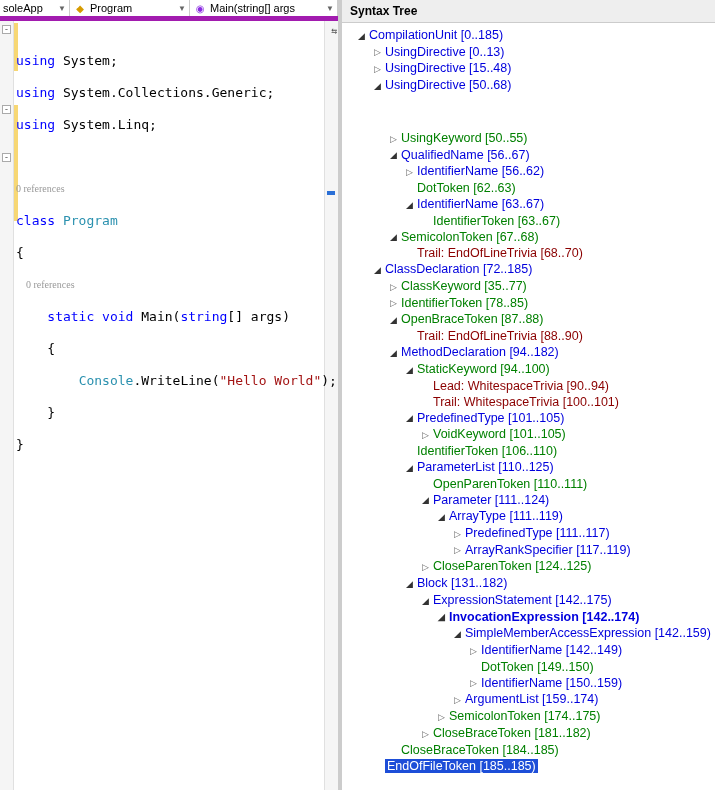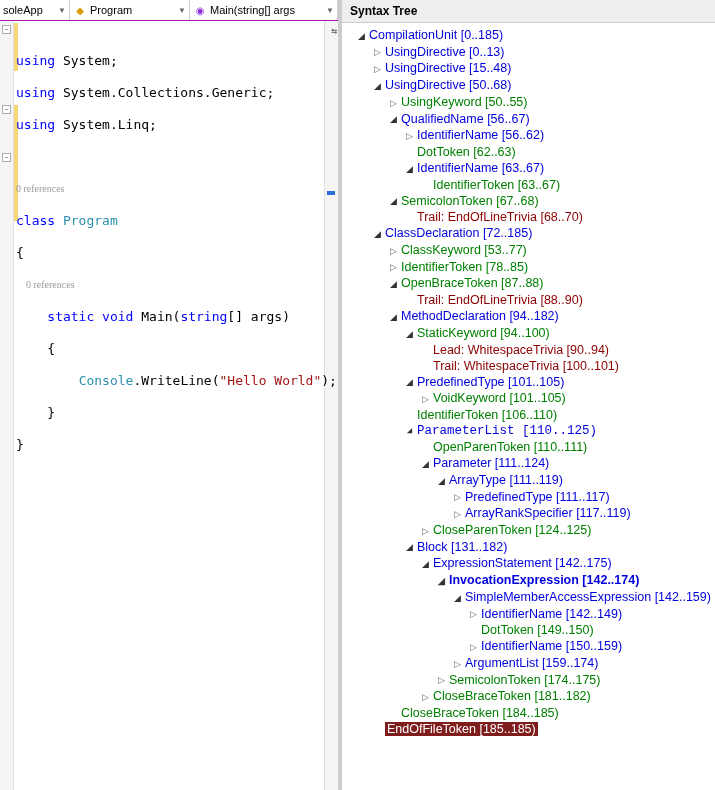--- a/index.html
+++ b/index.html
@@ -22,21 +22,21 @@
   .right-pane {
     flex: 1;
     height: 100%;
     display: flex;
     flex-direction: column;
   }
   
   .nav-bar {
     display: flex;
     height: 21px;
-    border-bottom: 1px solid #a21caf;
+    border-bottom: 5px solid #a21caf;
     background: #f5f5f5;
   }
   .nav-dd {
     display: flex;
     align-items: center;
     border-right: 1px solid #ccc;
     padding: 0 3px;
     font-size: 11px;
     background: #fff;
     overflow: hidden;
@@ -84,21 +84,21 @@
   .node { white-space:nowrap; }
   .exp {
     display:inline-block; width:11px; text-align:center;
     color:#666; font-size:9px; cursor:pointer; vertical-align:middle;
     margin-right:2px;
   }
   .lbl { cursor:default; }
   .blue { color:#0000dd; }
   .green { color:#008000; }
   .darkred { color:#8b0000; }
-  .sel { background:#7f1d1d; color:#fff !important; padding:0 2px;}
+  .sel { background:#1d4ed8; color:#fff !important; padding:0 2px;}
 </style>
 </head>
 <body>
 
 <div class="left-pane">
   <div class="nav-bar">
     <div class="nav-dd" style="width:70px">
       <span>soleApp</span>
       <span class="chev">▼</span>
     </div>
@@ -141,41 +141,41 @@
   </div>
 </div>
 
 <div class="right-pane">
   <div class="panel-title">Syntax Tree</div>
   <div class="tree" id="tree">
       <div class="node" style="padding-left: 12px;"><span class="exp" style="color: rgb(51, 51, 51);">◢</span><span class="lbl blue">CompilationUnit [0..185)</span></div>
       <div class="node" style="padding-left: 28px;"><span class="exp">▷</span><span class="lbl blue">UsingDirective [0..13)</span></div>
       <div class="node" style="padding-left: 28px;"><span class="exp">▷</span><span class="lbl blue">UsingDirective [15..48)</span></div>
       <div class="node" style="padding-left: 28px;"><span class="exp" style="color: rgb(51, 51, 51);">◢</span><span class="lbl blue">UsingDirective [50..68)</span></div>
-      <div class="node" style="padding-left: 44px;"><span class="exp">▷</span><span class="lbl green">UsingKeyword [50..55)</span></div>
+      <div class="node" style="padding-left: 44px; margin-top: 36px;"><span class="exp">▷</span><span class="lbl green">UsingKeyword [50..55)</span></div>
       <div class="node" style="padding-left: 44px;"><span class="exp" style="color: rgb(51, 51, 51);">◢</span><span class="lbl blue">QualifiedName [56..67)</span></div>
       <div class="node" style="padding-left: 60px;"><span class="exp">▷</span><span class="lbl blue">IdentifierName [56..62)</span></div>
       <div class="node" style="padding-left: 60px;"><span class="exp"></span><span class="lbl green">DotToken [62..63)</span></div>
       <div class="node" style="padding-left: 60px;"><span class="exp" style="color: rgb(51, 51, 51);">◢</span><span class="lbl blue">IdentifierName [63..67)</span></div>
       <div class="node" style="padding-left: 76px;"><span class="exp"></span><span class="lbl green">IdentifierToken [63..67)</span></div>
       <div class="node" style="padding-left: 44px;"><span class="exp" style="color: rgb(51, 51, 51);">◢</span><span class="lbl green">SemicolonToken [67..68)</span></div>
       <div class="node" style="padding-left: 60px;"><span class="exp"></span><span class="lbl darkred">Trail: EndOfLineTrivia [68..70)</span></div>
       <div class="node" style="padding-left: 28px;"><span class="exp" style="color: rgb(51, 51, 51);">◢</span><span class="lbl blue">ClassDeclaration [72..185)</span></div>
-      <div class="node" style="padding-left: 44px;"><span class="exp">▷</span><span class="lbl green">ClassKeyword [53..77)</span></div>
+      <div class="node" style="padding-left: 44px;"><span class="exp">▷</span><span class="lbl green">ClassKeyword [35..77)</span></div>
       <div class="node" style="padding-left: 44px;"><span class="exp">▷</span><span class="lbl green">IdentifierToken [78..85)</span></div>
       <div class="node" style="padding-left: 44px;"><span class="exp" style="color: rgb(51, 51, 51);">◢</span><span class="lbl green">OpenBraceToken [87..88)</span></div>
       <div class="node" style="padding-left: 60px;"><span class="exp"></span><span class="lbl darkred">Trail: EndOfLineTrivia [88..90)</span></div>
       <div class="node" style="padding-left: 44px;"><span class="exp" style="color: rgb(51, 51, 51);">◢</span><span class="lbl blue">MethodDeclaration [94..182)</span></div>
       <div class="node" style="padding-left: 60px;"><span class="exp" style="color: rgb(51, 51, 51);">◢</span><span class="lbl green">StaticKeyword [94..100)</span></div>
       <div class="node" style="padding-left: 76px;"><span class="exp"></span><span class="lbl darkred">Lead: WhitespaceTrivia [90..94)</span></div>
       <div class="node" style="padding-left: 76px;"><span class="exp"></span><span class="lbl darkred">Trail: WhitespaceTrivia [100..101)</span></div>
       <div class="node" style="padding-left: 60px;"><span class="exp" style="color: rgb(51, 51, 51);">◢</span><span class="lbl blue">PredefinedType [101..105)</span></div>
       <div class="node" style="padding-left: 76px;"><span class="exp">▷</span><span class="lbl green">VoidKeyword [101..105)</span></div>
       <div class="node" style="padding-left: 60px;"><span class="exp"></span><span class="lbl green">IdentifierToken [106..110)</span></div>
-      <div class="node" style="padding-left: 60px; font-family: Liberation Mono, monospace;"><span class="exp" style="color: rgb(51, 51, 51);">◢</span><span class="lbl blue">ParameterList [110..125)</span></div>
+      <div class="node" style="padding-left: 60px;"><span class="exp" style="color: rgb(51, 51, 51);">◢</span><span class="lbl blue">ParameterList [110..125)</span></div>
       <div class="node" style="padding-left: 76px;"><span class="exp"></span><span class="lbl green">OpenParenToken [110..111)</span></div>
       <div class="node" style="padding-left: 76px;"><span class="exp" style="color: rgb(51, 51, 51);">◢</span><span class="lbl blue">Parameter [111..124)</span></div>
       <div class="node" style="padding-left: 92px;"><span class="exp" style="color: rgb(51, 51, 51);">◢</span><span class="lbl blue">ArrayType [111..119)</span></div>
       <div class="node" style="padding-left: 108px;"><span class="exp">▷</span><span class="lbl blue">PredefinedType [111..117)</span></div>
       <div class="node" style="padding-left: 108px;"><span class="exp">▷</span><span class="lbl blue">ArrayRankSpecifier [117..119)</span></div>
       <div class="node" style="padding-left: 76px;"><span class="exp">▷</span><span class="lbl green">CloseParenToken [124..125)</span></div>
       <div class="node" style="padding-left: 60px;"><span class="exp" style="color: rgb(51, 51, 51);">◢</span><span class="lbl blue">Block [131..182)</span></div>
       <div class="node" style="padding-left: 76px;"><span class="exp" style="color: rgb(51, 51, 51);">◢</span><span class="lbl blue">ExpressionStatement [142..175)</span></div>
       <div class="node" style="padding-left: 92px; font-weight: bold;"><span class="exp" style="color: rgb(51, 51, 51);">◢</span><span class="lbl blue">InvocationExpression [142..174)</span></div>
       <div class="node" style="padding-left: 108px;"><span class="exp" style="color: rgb(51, 51, 51);">◢</span><span class="lbl blue">SimpleMemberAccessExpression [142..159)</span></div>

